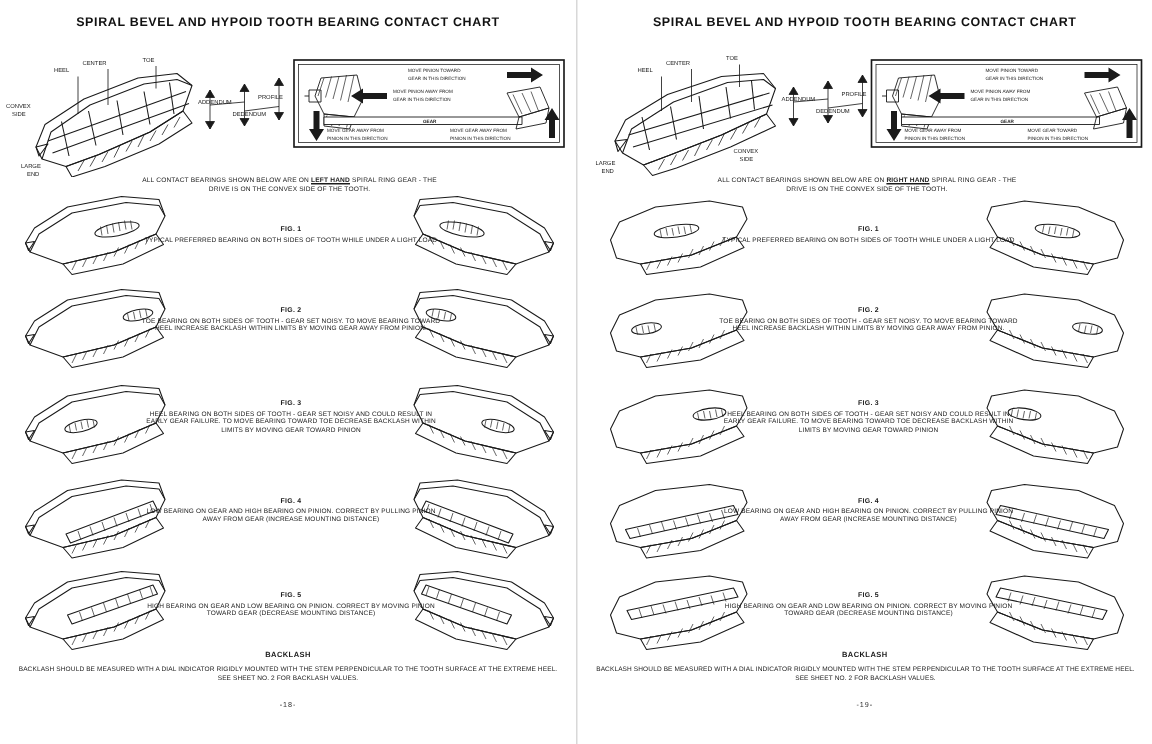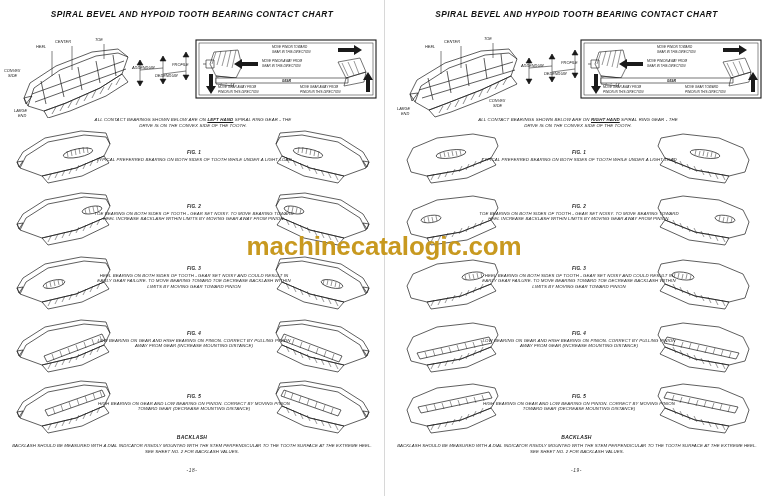--- a/index.html
+++ b/index.html
@@ -1,19 +1,19 @@
 <!DOCTYPE html>
 <html><head>
 <meta charset="utf-8">
 <style>
   html,body{margin:0;padding:0;background:#ffffff;}
   body{width:768px;height:496px;overflow:hidden;
        font-family:"Liberation Sans","DejaVu Sans",sans-serif;color:#1a1a1a;}
   .spread{position:relative;width:768px;height:496px;display:flex;}
-  .page{position:relative;width:384px;height:496px;box-sizing:border-box;font-style:italic;}
+  .page{position:relative;width:384px;height:496px;box-sizing:border-box;}
   .page.right{border-left:1px solid #d8d8d8;}
 
   .page-title{position:absolute;left:0;right:0;top:9px;text-align:center;
     font-size:8.3px;font-weight:bold;letter-spacing:.45px;color:#111;}
 
   
   .hdr{position:absolute;left:0;top:26px;width:384px;height:92px;}
   .hdr svg{display:block;}
 
   
@@ -872,14 +872,13 @@
           </g>
         </svg>
       </div>
     </div>
 
     <div class="bk-title" style="top:434px">BACKLASH</div>
     <div class="bk-body" style="top:443px">BACKLASH SHOULD BE MEASURED WITH A DIAL INDICATOR RIGIDLY MOUNTED WITH THE STEM PERPENDICULAR TO THE TOOTH SURFACE AT THE EXTREME HEEL. SEE SHEET NO. 2 FOR BACKLASH VALUES.</div>
     <div class="pgnum" style="top:468px">-19-</div>
   </div>
 
-  <div class="wm" id="wm" style="color: rgb(200, 153, 31);">machinecatalogic.com</div>
 </div>
 
 </body></html>

